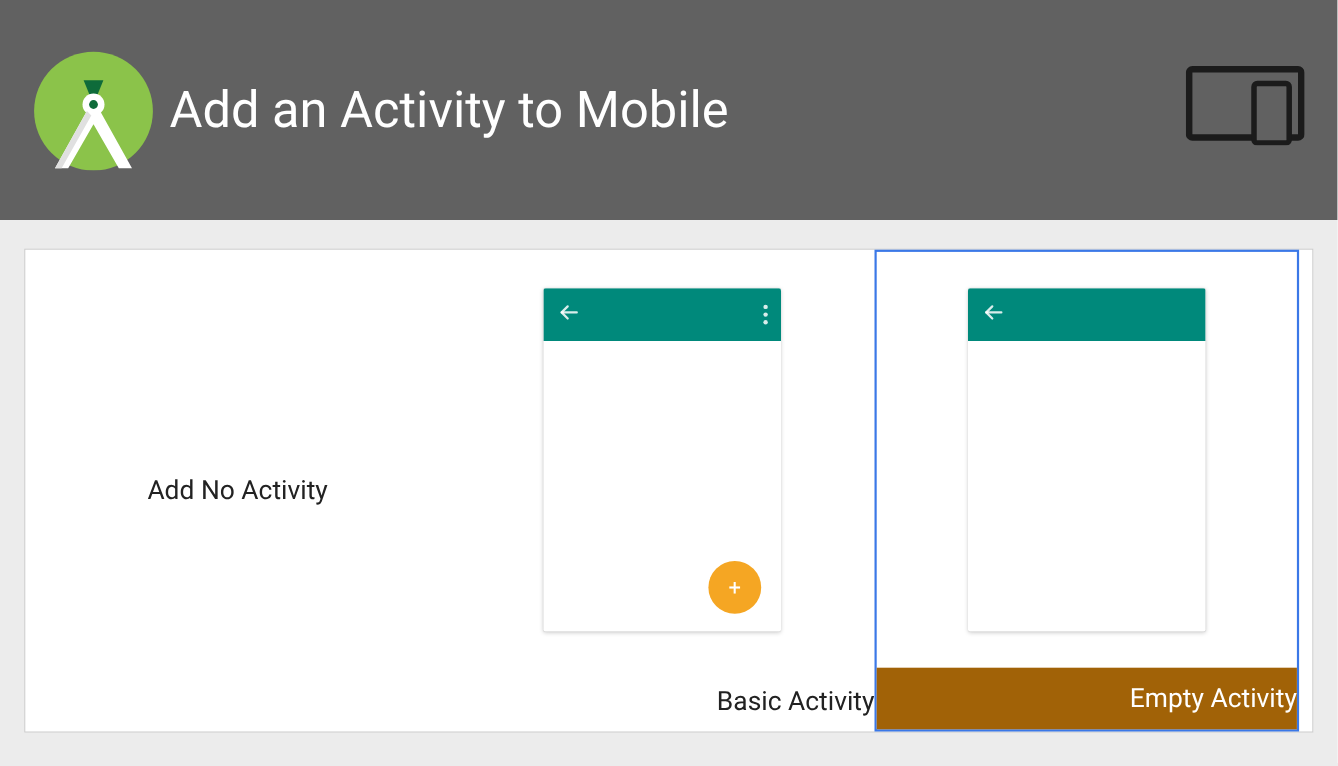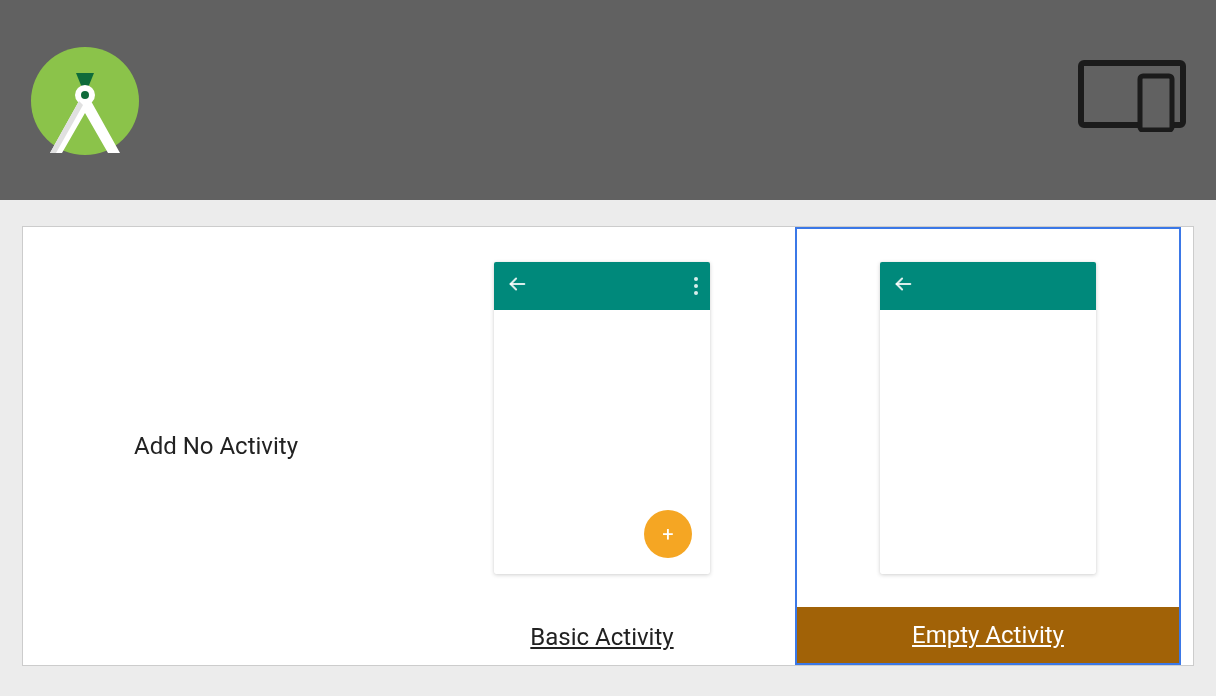--- a/index.html
+++ b/index.html
@@ -60,22 +60,21 @@
       display: flex;
       align-items: center;
       justify-content: center;
       width: 100%;
     }
     .tile-label {
       font-size: 24px;
       color: #222;
       padding: 14px 0;
       width: 100%;
-      text-align: center;
-      text-decoration: underline;
+      text-align: right;
     }
     .tile.selected .tile-label {
       background: #a16207;
       color: #fff;
     }
     .no-activity-text {
       font-size: 24px;
       color: #222;
     }
     .phone-mock {
@@ -137,20 +136,21 @@
   <div class="logo">
     <svg viewBox="0 0 110 110" width="110" height="110">
       <circle cx="55" cy="56" r="54" fill="#8BC34A"></circle>
       <path d="M 46 28 L 64 28 L 55 50 Z" fill="#0e6b3a"></path>
       <circle cx="55" cy="50" r="10" fill="#fff"></circle>
       <circle cx="55" cy="50" r="4" fill="#0e6b3a"></circle>
       <path d="M 49 56 L 20 108 L 32 108 L 55 68 L 78 108 L 90 108 L 61 56 Z" fill="#fff"></path>
       <path d="M 49 56 L 20 108 L 26 108 L 53 60 Z" fill="#e0e0e0"></path>
     </svg>
   </div>
+  <div class="title">Add an Activity to Mobile</div>
   <div class="form-factor-icon">
     <svg width="108" height="72" viewBox="0 0 108 72">
       <rect x="3" y="3" width="102" height="62" rx="3" fill="none" stroke="#1b1b1b" stroke-width="6"></rect>
       <rect x="62" y="16" width="32" height="54" rx="3" fill="#616161" stroke="#1b1b1b" stroke-width="5"></rect>
     </svg>
   </div>
 </div>
 
 <div class="content">
   <div class="gallery">

